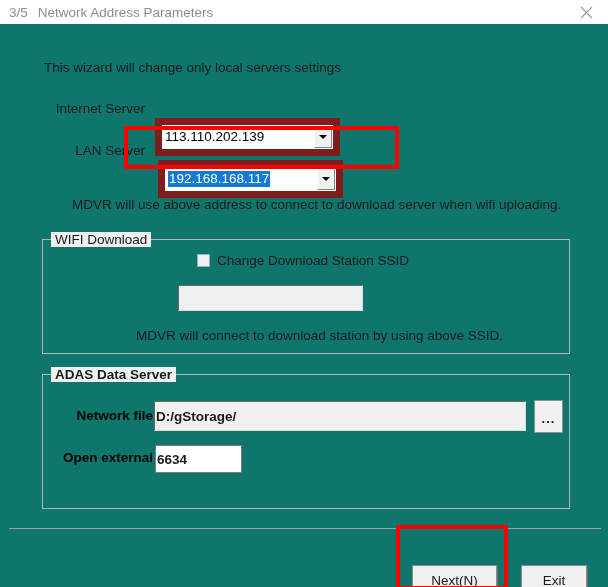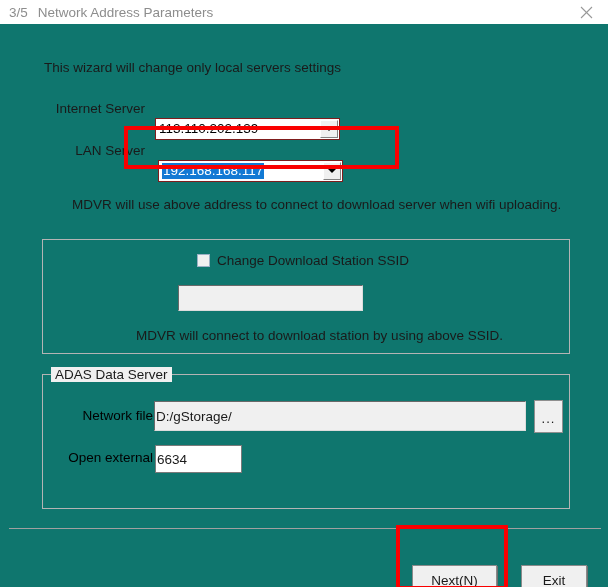--- a/index.html
+++ b/index.html
@@ -82,23 +82,23 @@
   }
   #label-lan {
     left: 0px;
     width: 145px;
     top: 119px;
   }
 
   
   .combo {
     position: absolute;
-    height: 22px;
+    height: 38px;
     background: #ffffff;
-    border: 1px solid #7f1d1d;
+    border: 7px solid #7f1d1d;
     box-sizing: border-box;
     display: flex;
     align-items: stretch;
     cursor: default;
   }
   .combo .combo-value {
     flex: 1;
     display: flex;
     align-items: center;
     padding-left: 3px;
@@ -153,21 +153,21 @@
     position: absolute;
     top: -8px;
     left: 8px;
     background: #f0f0f0;
     padding: 0 4px;
     font-size: 13.5px;
     color: #1a1a1a;
     white-space: nowrap;
   }
   #group-wifi { left: 42px; top: 215px; width: 528px; height: 115px; }
-  #group-adas { left: 42px; top: 350px; width: 528px; height: 135px; }
+  #group-adas { left: 42px; top: 350px; width: 528px; height: 135px; font-weight: bold; }
 
   
   .checkrow {
     position: absolute;
     left: 130px;
     top: 13px;
     display: flex;
     align-items: center;
     cursor: default;
     padding-left: 24px;
@@ -319,20 +319,21 @@
         <span class="sel">192.168.168.117</span>
       </div>
     <div class="combo-arrow">
       <span class="tri-down"></span>
     </div>
   </div>
 
   <div class="note-text" id="note-wifi-upload">MDVR will use above address to connect to download server when wifi uploading.</div>
 
   <div class="groupbox" id="group-wifi">
+    <div class="gb-title">WIFI Download</div>
 
     <div class="checkrow">
       <span class="checkbox"></span>
       <span>Change Download Station SSID</span>
     </div>
 
     <div id="ssid-label">SSID</div>
     <div class="textfield" id="ssid-input" placeholder=""></div>
 
     <div id="note-ssid">MDVR will connect to download station by using above SSID.</div>

